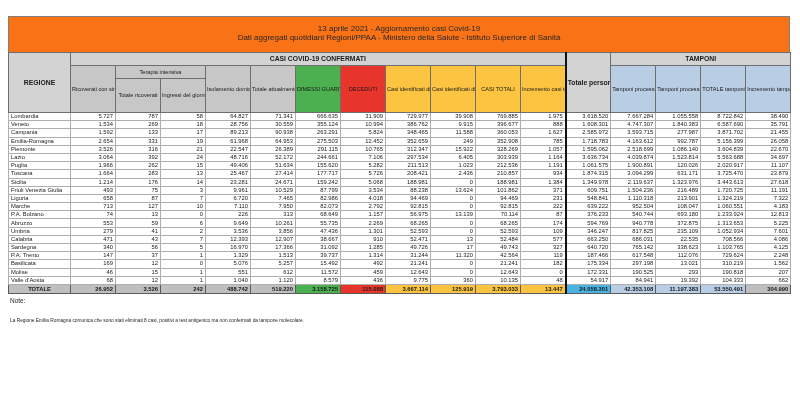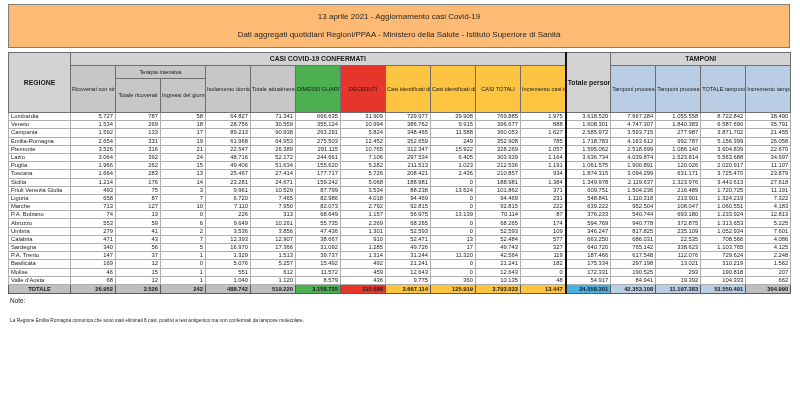--- a/index.html
+++ b/index.html
@@ -2,26 +2,26 @@
 <html><head>
 <meta charset="utf-8">
 <style>
   html,body{margin:0;padding:0;}
   body{
     width:800px;height:400px;background:#ffffff;position:relative;
     font-family:"Liberation Sans","DejaVu Sans",sans-serif;color:#1a1a1a;
     -webkit-font-smoothing:antialiased;
   }
   .title-box{
-    position:absolute;left:8px;top:4px;width:780px;height:42px;
-    border:1px solid #7f7f7f;text-align:center;background:#fdba74;
+    position:absolute;left:8px;top:16px;width:780px;height:42px;
+    border:1px solid #7f7f7f;text-align:center;background:#f97316;
   }
   .title-line{font-size:8px;color:#262626;}
   .title-line.l1{margin-top:7px;}
-  .title-line.l2{margin-top:9px;}
+  .title-line.l2{}
 
   .table-wrap{position:absolute;left:8px;top:52px;}
   table{
     border-collapse:collapse;table-layout:fixed;width:782px;
     border:1px solid #404040;
   }
   th,td{overflow:hidden;white-space:nowrap;}
   thead th{
     border:1px solid #6e6e6e;background:#c7c7c7;
     font-size:5.6px;font-weight:normal;line-height:1.15;

